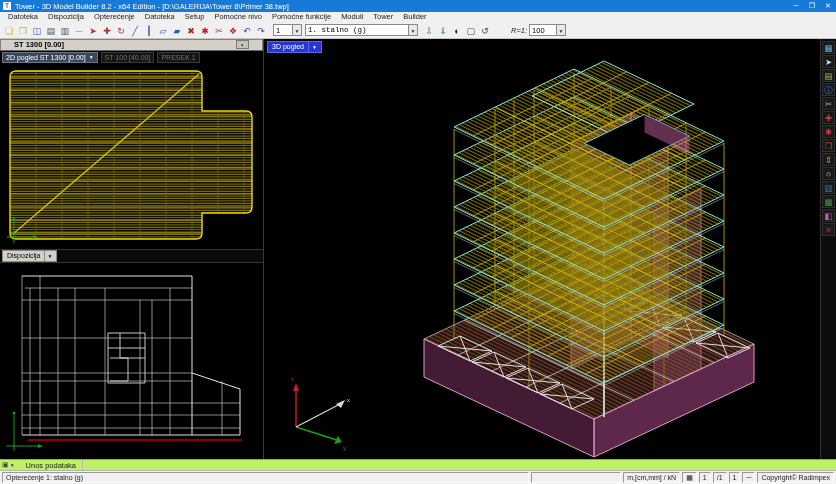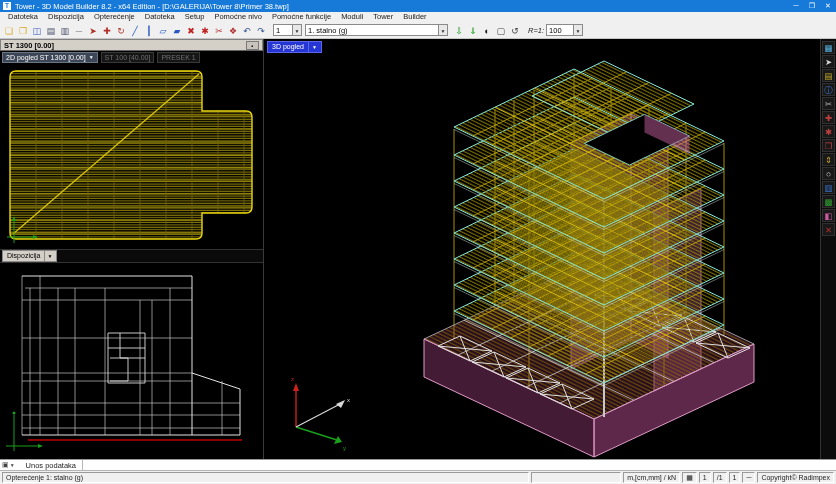--- a/index.html
+++ b/index.html
@@ -20,25 +20,25 @@
   .menu-item{padding:0 5px;line-height:10px;}
   
   .toolbar{position:absolute;left:0;top:22px;width:836px;height:17px;background:#f0f0f0;
            border-bottom:1px solid #c6c6c6;display:flex;align-items:center;padding-left:2px;font-size:7.5px;color:#222;}
   .iconstrip{display:flex;align-items:center;}
   .tbicon{width:14px;height:14px;line-height:14px;text-align:center;font-size:9px;border:1px solid transparent;}
   .field{background:#fff;border:1px solid #8a8a8a;height:12px;font-size:7.5px;line-height:10px;
          font-family:"Liberation Sans",sans-serif;padding:0 2px;}
   .caretbox{width:9px;height:12px;background:#e8e8e8;border:1px solid #8a8a8a;border-left:none;
             font-size:5px;line-height:12px;text-align:center;color:#333;}
-  .tb-label{margin:0 2px 0 6px;font-style:italic;}
+  .tb-label{margin:0 2px 0 19px;font-style:italic;}
   
   .panelhdr{position:absolute;left:0;top:39px;width:263px;height:12px;background:#d4d0c8;
-            border:1px solid #808080;border-bottom-color:#666;display:flex;align-items:center;
-            font-size:7.5px;font-weight:bold;color:#000;padding:0 3px;}
+            border:1px solid #808080;border-bottom-color:#666;display:flex;
+            font-size:7.5px;font-weight:bold;color:#000;padding:0 13px;}
   .panelhdr .hdrbtn{margin-left:auto;width:13px;height:9px;background:#c8c4bc;border:1px solid #7a7a7a;
             font-size:5.5px;line-height:8px;text-align:center;font-weight:normal;}
   .viewtabs{position:absolute;left:0;top:51px;width:263px;height:12px;background:#000;
             display:flex;align-items:center;gap:3px;padding-left:2px;}
   .vtab{background:#3c4656;color:#fff;font-size:7px;line-height:9px;padding:0 3px;border:1px solid #6a7686;display:flex;}
   .vtab .vcaret{font-size:5px;margin-left:3px;}
   .vtab-dis{background:#161616;color:#707070;font-size:7px;line-height:9px;padding:0 3px;border:1px solid #383838;}
   .plan-wrap{position:absolute;left:0;top:63px;width:263px;height:186px;background:#000;}
   .disporow{position:absolute;left:0;top:249px;width:263px;height:14px;background:#0a0a0a;
             border-top:1px solid #333;border-bottom:1px solid #333;display:flex;align-items:center;padding-left:2px;}
@@ -49,21 +49,21 @@
   .v3d{position:absolute;left:263px;top:39px;width:557px;height:420px;background:#000;border-left:1px solid #3a3a3a;}
   .btn3d{position:absolute;left:3px;top:2px;background:#2636d4;color:#fff;font-size:7px;line-height:10px;
          padding:0 4px;border:1px solid #5a68e8;display:flex;z-index:5;}
   .btn3d .vcaret{font-size:5px;margin-left:4px;border-left:1px solid #5a68e8;padding-left:3px;}
   
   .rstrip{position:absolute;left:820px;top:39px;width:16px;height:420px;background:#0c0c0c;
           border-left:1px solid #333;display:flex;flex-direction:column;align-items:center;padding-top:2px;}
   .rticon{width:13px;height:13px;line-height:13px;text-align:center;font-size:8.5px;margin-bottom:1px;
           background:#191919;border:1px solid #303030;}
   
-  .tabrow{position:absolute;left:0;top:459px;width:836px;height:11px;background:#ffffff;
+  .tabrow{position:absolute;left:0;top:459px;width:836px;height:11px;background:#bef264;
           border-top:1px solid #999;display:flex;align-items:center;font-size:7.5px;color:#222;padding-left:2px;}
   .tabicon{font-size:7px;color:#444;margin-right:1px;}
   .tabcaret{font-size:5px;color:#444;margin-right:5px;}
   .tablabel{padding:0 6px;border-right:1px solid #b8b8b8;height:11px;line-height:11px;}
   .statusbar{position:absolute;left:0;top:470px;width:836px;height:14px;background:#f0f0f0;
              border-top:1px solid #b4b4b4;display:flex;align-items:center;font-size:7px;color:#222;padding:0 2px;gap:2px;}
   .scell{border:1px solid;border-color:#9a9a9a #fff #fff #9a9a9a;height:11px;line-height:9px;padding:0 3px;white-space:nowrap;}
   .grow{flex:1;}
   .w90{width:90px;}
   .ctr{text-align:center;}
@@ -114,21 +114,21 @@
         <span class="tbicon" style="color: rgb(40, 88, 192);">▰</span>
         <span class="tbicon" style="color: rgb(192, 32, 32);">✖</span>
         <span class="tbicon" style="color: rgb(192, 32, 32);">✱</span>
         <span class="tbicon" style="color: rgb(176, 48, 48);">✂</span>
         <span class="tbicon" style="color: rgb(176, 48, 48);">❖</span>
         <span class="tbicon" style="color: rgb(48, 80, 144);">↶</span>
         <span class="tbicon" style="color: rgb(48, 80, 144);">↷</span>
       </span>
     <input class="field" style="width: 20px; margin-left: 5px;" readonly="" value="1">
     <span class="caretbox">▼</span>
-    <input class="field" style="width: 134px; margin-left: 3px;" readonly="" value="1. stalno (g)">
+    <input class="field" style="width: 104px; margin-left: 3px; font-family: Liberation Mono, monospace;" readonly="" value="1. stalno (g)">
     <span class="caretbox">▼</span>
     <span class="iconstrip" style="margin-left:4px;">
         <span class="tbicon" style="color: rgb(26, 154, 26);">⇩</span>
         <span class="tbicon" style="color: rgb(26, 154, 26);">⇓</span>
         <span class="tbicon" style="color: rgb(32, 32, 32);">◐</span>
         <span class="tbicon" style="color: rgb(64, 64, 64);">▢</span>
         <span class="tbicon" style="color: rgb(64, 64, 64);">↺</span>
       </span>
     <span class="tb-label">R=1:</span>
     <input class="field" style="width: 28px;" readonly="" value="100">

